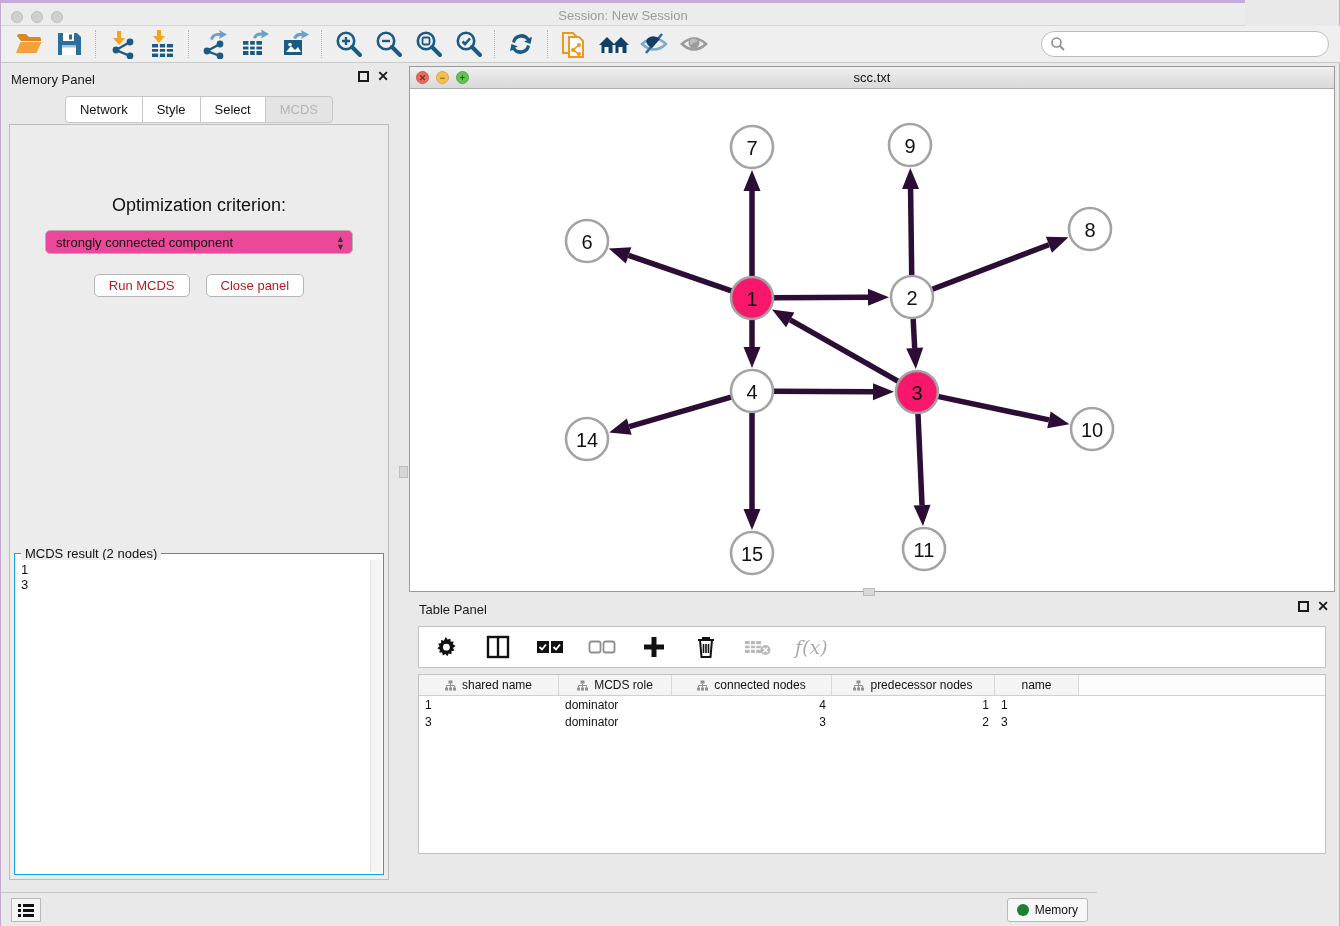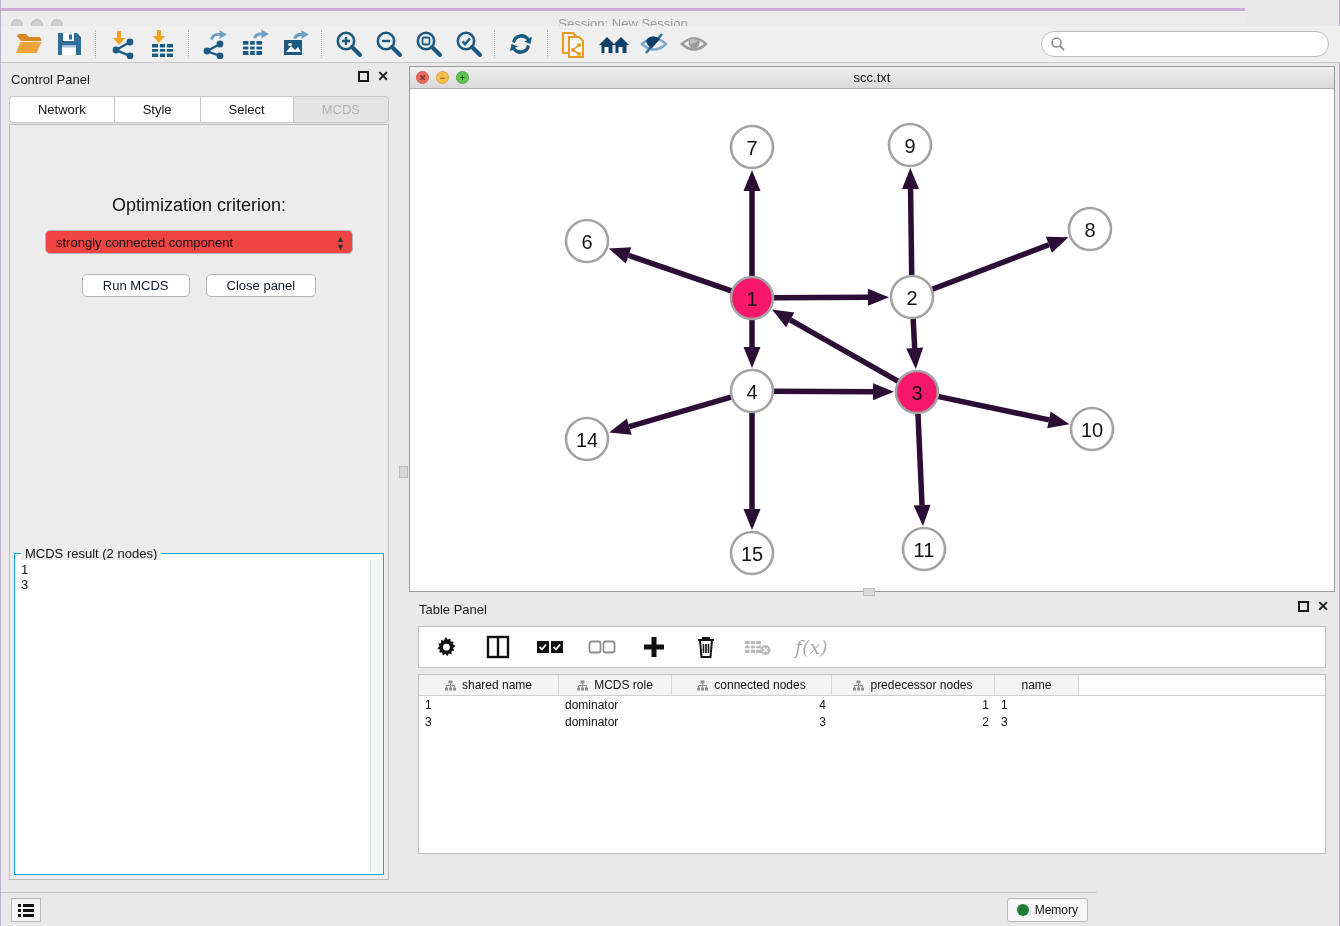--- a/index.html
+++ b/index.html
@@ -1,49 +1,49 @@
 <!DOCTYPE html>
 <html><head>
 <meta charset="utf-8">
 <style>
   * { margin:0; padding:0; box-sizing:border-box; }
   html,body { width:1340px; height:926px; font-family:"Liberation Sans", sans-serif; background:#E9E9E9; overflow:hidden; }
   .app { position:relative; width:1340px; height:926px; background:#E9E9E9; border-left:1px solid #C3A8D1; border-right:1px solid #C3A8D1; }
 
   
-  .titlebar { position:absolute; left:0; top:8px; width:1244px; height:26px; background:#ECECEC; border-top:3px solid #C9ABD8; border-bottom:1px solid #D6D6D6; }
+  .titlebar { position:absolute; left:0; top:0; width:1244px; height:26px; background:#ECECEC; border-top:3px solid #C9ABD8; border-bottom:1px solid #D6D6D6; }
   .traffic { position:absolute; left:10px; top:8px; display:flex; gap:8px; }
   .traffic .dot { width:12px; height:12px; border-radius:50%; background:#CFCFCF; border:1px solid #BDBDBD; }
   .win-title { position:absolute; left:0; right:0; top:5px; text-align:center; font-size:13px; color:#9C9C9C; }
 
   
   .toolbar { position:absolute; left:0; top:26px; width:1340px; height:37px; background:#EFEFEF; border-bottom:1px solid #C9C9C9; display:flex; align-items:center; padding:0 8px; }
   .tb-btn { width:40px; height:32px; display:flex; align-items:center; justify-content:center; }
   .tb-sep { width:1px; height:28px; border-left:1px dotted #B5B5B5; margin:0 6px; }
   .searchbox { position:absolute; right:12px; top:5px; width:288px; height:26px; background:#FFFFFF; border:1px solid #BDBDBD; border-radius:13px; display:flex; align-items:center; padding:0 8px; }
   .searchbox svg { flex:0 0 auto; }
   .searchbox input { border:none; outline:none; flex:1; margin-left:6px; font-size:12px; background:transparent; }
 
   
   .control-panel { position:absolute; left:0; top:66px; width:396px; height:824px; background:#E9E9E9; }
   .panel-head { position:relative; height:26px; padding:6px 10px 0 10px; font-size:13px; color:#1A1A1A; }
   .panel-head .panel-controls { position:absolute; right:8px; top:5px; display:flex; gap:8px; align-items:center; }
   .sq-icon { width:11px; height:11px; border:2px solid #1A1A1A; display:inline-block; }
   .x-icon { font-size:14px; font-weight:bold; color:#1A1A1A; line-height:11px; }
   .cp-tabs { position:absolute; left:0; top:30px; width:100%; display:flex; justify-content:center; z-index:3; }
-  .cp-tab { font-size:13px; padding:5px 28px; background:#FFFFFF; border:1px solid #C6C6C6; border-right:none; color:#111; }
+  .cp-tab { font-size:13px; padding:5px 14px; background:#FFFFFF; border:1px solid #C6C6C6; border-right:none; color:#111; }
   .cp-tab:first-child { border-radius:4px 0 0 4px; }
   .cp-tab:last-child { border-right:1px solid #C6C6C6; border-radius:0 4px 4px 0; }
   .cp-tab.selected { background:#E4E4E4; color:#B4B4B4; }
   .cp-body { position:absolute; left:8px; top:58px; width:380px; height:756px; background:#ECECEC; border:1px solid #BDBDBD; }
   .opt-label { margin-top:70px; text-align:center; font-size:18px; color:#111; }
-  .dropdown { position:relative; margin:14px auto 0 auto; width:308px; height:24px; background:#ef4444; border:1px solid #B5B5B5; border-radius:5px; font-size:13px; display:flex; align-items:center; padding:0 10px; color:#111; }
+  .dropdown { position:relative; margin:14px auto 0 auto; width:308px; height:24px; background:#ec4899; border:1px solid #B5B5B5; border-radius:5px; font-size:13px; display:flex; align-items:center; padding:0 10px; color:#111; }
   .dropdown .stepper { position:absolute; right:7px; top:4px; font-size:9px; line-height:8px; color:#333; text-align:center; }
   .btn-row { display:flex; justify-content:center; gap:16px; margin-top:20px; }
-  .mac-btn { min-width:92px; height:23px; background:#FFFFFF; border:1px solid #B5B5B5; border-radius:5px; font-size:13px; color:#0f172a; display:flex; align-items:center; justify-content:center; padding:0 20px; }
+  .mac-btn { min-width:92px; height:23px; background:#FFFFFF; border:1px solid #B5B5B5; border-radius:5px; font-size:13px; color:#b91c1c; display:flex; align-items:center; justify-content:center; padding:0 14px; }
   .result-group { position:absolute; left:4px; top:428px; width:370px; height:322px; border:1px solid #0ea5e9; background:#FFFFFF; }
   .result-legend { position:absolute; left:6px; top:-8px; background:#ECECEC; padding:0 4px; font-size:13px; color:#111; }
   .result-text { position:absolute; left:2px; top:6px; right:14px; bottom:2px; background:#FFFFFF; font-size:13px; color:#111; padding:2px 4px; white-space:pre-line; overflow:hidden; }
   .result-scroll { position:absolute; right:1px; top:6px; width:12px; bottom:2px; background:#F4F4F4; border-left:1px solid #E2E2E2; }
 
   
   .net-window { position:absolute; left:408px; top:66px; width:926px; height:526px; border:1px solid #9A9A9A; background:#FFFFFF; }
   .net-titlebar { position:relative; height:22px; background:linear-gradient(#EFEFEF,#D9D9D9); border-bottom:1px solid #ACACAC; }
   .net-traffic { position:absolute; left:6px; top:4px; display:flex; gap:7px; }
   .nt-dot { width:13px; height:13px; border-radius:50%; font-size:9px; font-weight:bold; display:flex; align-items:center; justify-content:center; color:rgba(0,0,0,0.55); }
@@ -223,21 +223,21 @@
       <svg width="16" height="16" viewBox="0 0 16 16">
           <circle cx="6.5" cy="6.5" r="4.5" fill="none" stroke="#8E8E8E" stroke-width="1.6"></circle>
           <path d="M10 10 L14 14" stroke="#8E8E8E" stroke-width="1.8"></path>
         </svg>
       <input placeholder="" style="">
     </div>
   </div>
 
   <div class="control-panel">
     <div class="panel-head">
-      <span>Control Panel</span>
+      <span>Memory Panel</span>
       <span class="panel-controls">
         <span class="sq-icon"></span>
         <span class="x-icon">✕</span>
       </span>
     </div>
     <div class="cp-tabs" id="cp-tabs">
         <div class="cp-tab">Network</div>
         <div class="cp-tab">Style</div>
         <div class="cp-tab">Select</div>
         <div class="cp-tab selected">MCDS</div>

